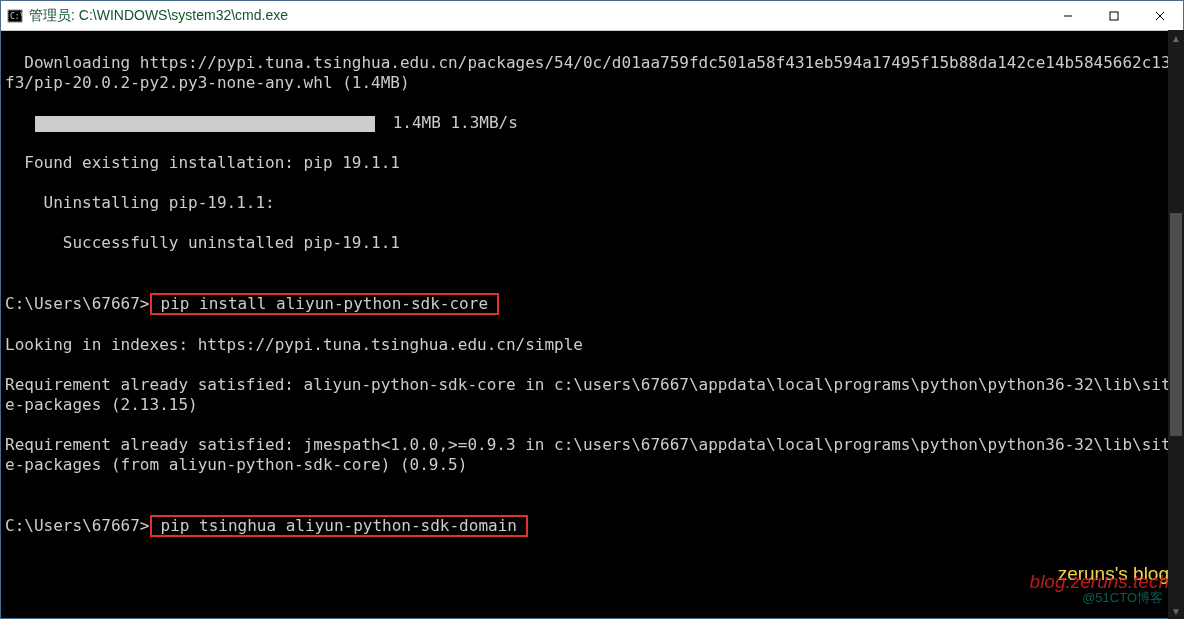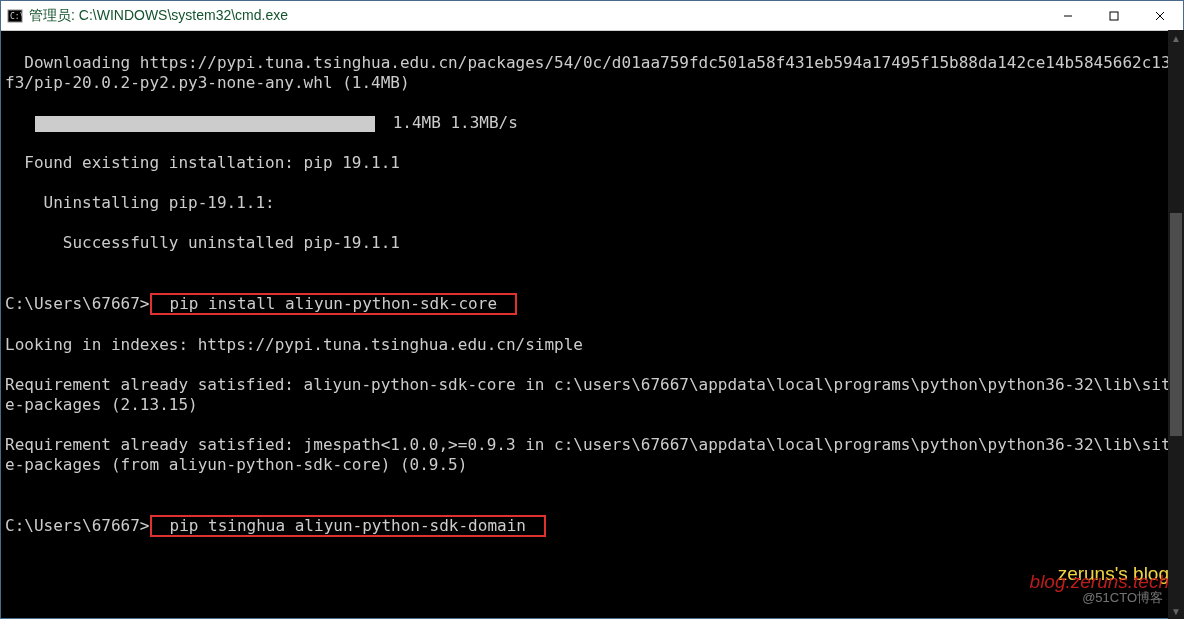--- a/index.html
+++ b/index.html
@@ -6,25 +6,25 @@
   html, body { width: 1184px; height: 619px; overflow: hidden; font-family: "Microsoft YaHei", "SimSun", sans-serif; }
   .window { width: 1184px; height: 619px; background: #000; border: 1px solid #4a6a8a; display: flex; flex-direction: column; }
   .titlebar { height: 30px; background: #fff; display: flex; align-items: center; padding-left: 6px; border-bottom: 1px solid #ccc; }
   .titlebar .icon { width: 16px; height: 16px; margin-right: 6px; display:inline-flex; align-items:center; justify-content:center; }
   .titlebar .title { font-size: 14px; color: #14532d; flex: 1; }
   .winbtns { display: flex; height: 100%; }
   .winbtn { width: 46px; height: 100%; display:flex; align-items:center; justify-content:center; color:#000; font-size:12px; }
   .terminal { flex:1; background:#000; color:#ccc; font-family: "NSimSun","SimSun","Consolas",monospace; font-size:16px; line-height:20px; padding: 2px 4px 4px 4px; white-space: pre; position:relative; overflow:hidden; }
   .terminal .line { white-space: pre-wrap; word-break: break-all; }
   .progressbar { display:inline-block; width:340px; height:16px; background:#ccc; vertical-align:middle; margin-right:8px; margin-left:30px;}
-  .hl { border:2px solid #e03030; padding:0 18px; display:inline-block; line-height:18px; }
+  .hl { border:2px solid #e03030; padding:0 9px; display:inline-block; line-height:18px; }
   @keyframes blink { 50% { opacity:0; } }
   .watermark1 { position:absolute; right:14px; bottom:34px; color:#fde047; font-family:Arial,sans-serif; font-size:19px; opacity:0.95; }
   .watermark2 { position:absolute; right:14px; bottom:26px; color:#c81e1e; font-family:Arial,sans-serif; font-size:19px; font-style:italic; opacity:0.95; }
-  .watermark3 { position:absolute; right:20px; bottom:10px; color:#e5e5e5; font-family:Arial,sans-serif; font-size:13px; opacity:0.5;text-align:center; }
+  .watermark3 { position:absolute; right:20px; bottom:10px; color:#14b8a6; font-family:Arial,sans-serif; font-size:13px; opacity:0.5;text-align:center; }
   .scrollbar { position:absolute; right:0; top:30px; bottom:0; width:16px; background:#1a1a1a; }
   .scrollbar .track { position:absolute; top:16px; bottom:16px; left:0; right:0; }
   .scrollbar .thumb { position:absolute; left:2px; right:2px; top:30%; height:40%; background:#4d4d4d; }
   .scrollbar .arrow { position:absolute; left:0; right:0; height:16px; display:flex; align-items:center; justify-content:center; color:#666; font-size:10px;}
   .scrollbar .arrow.up{top:0;} .scrollbar .arrow.down{bottom:0;}
 </style>
 </head>
 <body>
 
 <div class="window">

